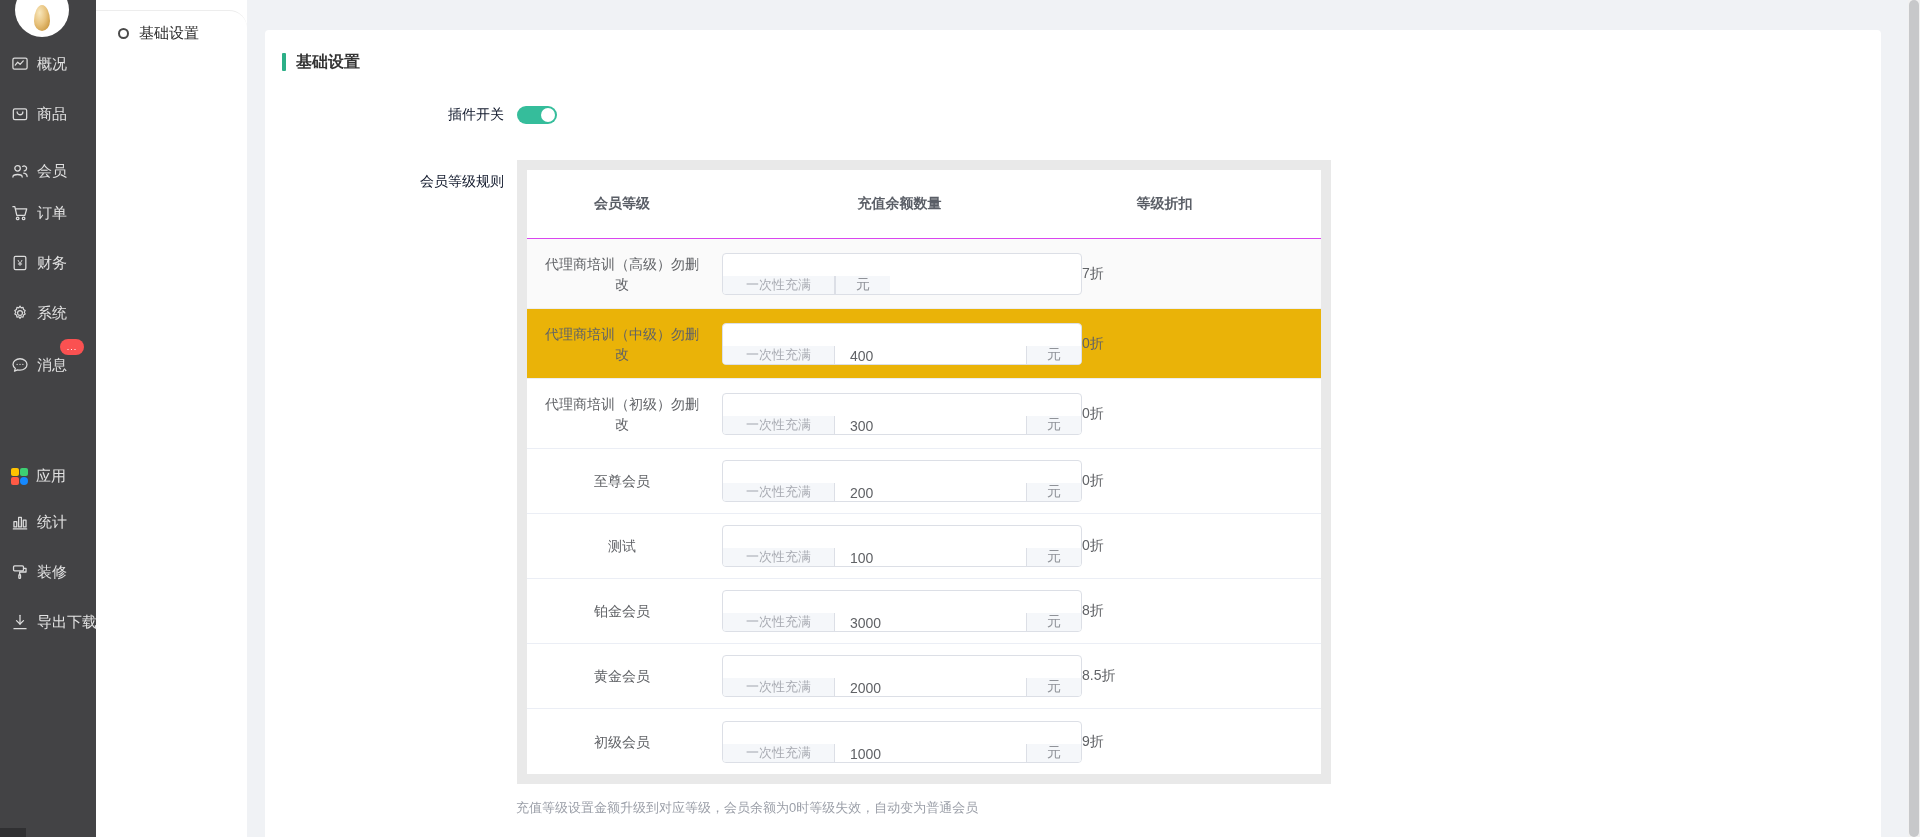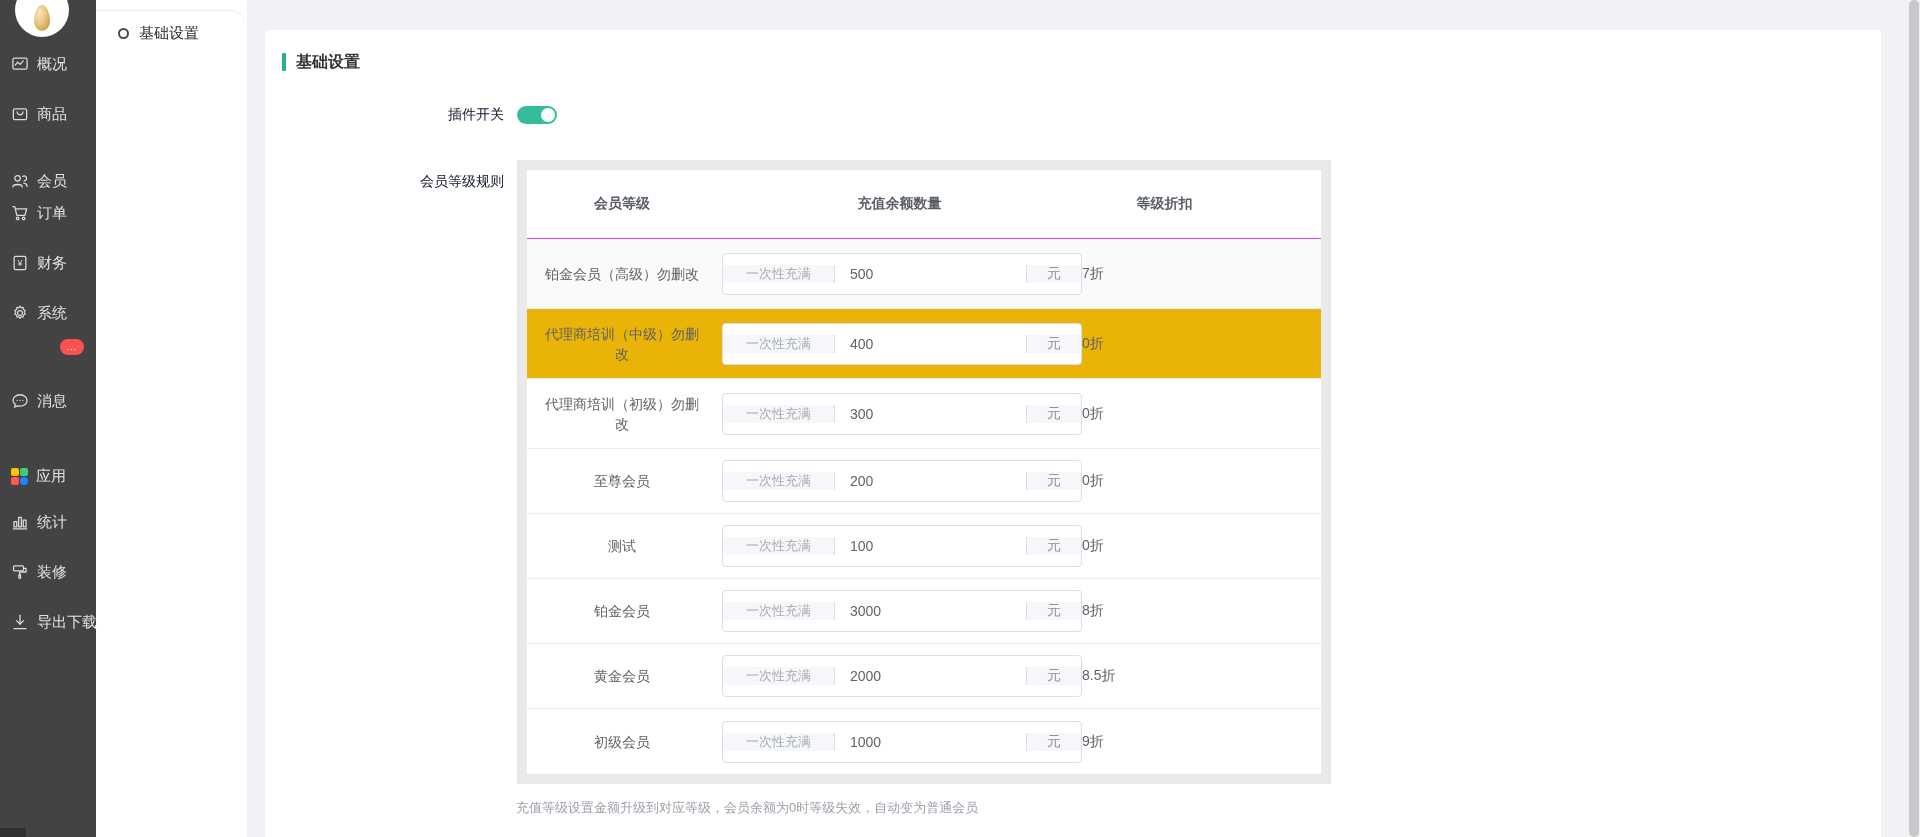--- a/index.html
+++ b/index.html
@@ -60,21 +60,21 @@
   .c1 { width:190px; flex:none; }
   .c2 { width:365px; flex:none; }
   .c3 { flex:1; padding-right:74px; }
   .trow { display:flex; align-items:center; height:65px; border-bottom:1px solid #EBEEF5; }
   .trow:last-child { border-bottom:none; }
   .trow.tall { height:70px; }
   .trow.shade0 { background:#FAFAFA; }
   .trow.shade1 { background:#eab308; }
   .tcell.c1 { font-size:14px; color:#606266; text-align:center; line-height:20px; padding:0 14px; }
   .tcell.c3 { font-size:14px; color:#606266; text-align:left; }
-  .input-group { display:flex; align-items:center; margin-left:5px; width:360px; height:42px;
+  .input-group { display:flex; align-items:flex-end; margin-left:5px; width:360px; height:42px;
     border:1px solid #DCDFE6; border-radius:4px; overflow:hidden; background:#fff; }
   .addon { width:112px; flex:none; background:#F5F7FA; color:#A8ABB2; font-size:13px;
     display:flex; align-items:center; justify-content:center; border-right:1px solid #DCDFE6; }
   .addon.suffix { width:55px; border-right:none; border-left:1px solid #DCDFE6; font-size:14px; color:#909399; }
   .amount-input { flex:1; min-width:0; border:none; outline:none; padding:0 15px;
     font-size:14px; color:#606266; font-family:inherit; background:#fff; }
   .footer-note { margin:15px 0 0 251px; font-size:13px; color:#9B9FA8; }
 
   
   .scrollbar { position:absolute; right:0; top:0; width:12px; height:837px; background:#F1F1F1; z-index:4; }
@@ -97,21 +97,21 @@
   </div>
 
   <div class="side-item" style="top:103px;">
     <svg width="18" height="18" viewBox="0 0 17 17" fill="none" stroke="#DCDCDC" stroke-width="1.2" stroke-linecap="round" stroke-linejoin="round">
         <rect x="2.2" y="3.6" width="12.6" height="10.2" rx="1.5"></rect>
         <path d="M5.8,6.5 a2.7,2.7 0 0 0 5.4,0"></path>
       </svg>
     <span>商品</span>
   </div>
 
-  <div class="side-item" style="top:170px;">
+  <div class="side-item" style="top:160px;">
     <svg width="18" height="18" viewBox="0 0 17 17" fill="none" stroke="#DCDCDC" stroke-width="1.2" stroke-linecap="round" stroke-linejoin="round">
         <circle cx="6.2" cy="6" r="2.6"></circle>
         <path d="M1.8,14.2 c0,-3.2 8.8,-3.2 8.8,0"></path>
         <path d="M11,4.2 a2.3,2.3 0 1 1 1.4,4.1"></path>
         <path d="M12,10.6 c2,0.3 3.2,1.4 3.2,3.2"></path>
       </svg>
     <span>会员</span>
   </div>
 
   <div class="side-item" style="top:202px;">
@@ -132,21 +132,21 @@
   </div>
 
   <div class="side-item" style="top:302px;">
     <svg width="18" height="18" viewBox="0 0 17 17" fill="none" stroke="#DCDCDC" stroke-width="1.1" stroke-linecap="round" stroke-linejoin="round">
         <path d="M8.5,2 l1,1.6 1.9,-0.4 0.4,1.9 1.6,1 -0.9,1.7 0.9,1.7 -1.6,1 -0.4,1.9 -1.9,-0.4 -1,1.6 -1,-1.6 -1.9,0.4 -0.4,-1.9 -1.6,-1 0.9,-1.7 -0.9,-1.7 1.6,-1 0.4,-1.9 1.9,0.4 z"></path>
         <circle cx="8.5" cy="8.5" r="2.3"></circle>
       </svg>
     <span>系统</span>
   </div>
 
-  <div class="side-item" style="top:354px;margin-top:36px;">
+  <div class="side-item" style="top:354px;">
     <svg width="18" height="18" viewBox="0 0 17 17" fill="none" stroke="#DCDCDC" stroke-width="1.2" stroke-linecap="round" stroke-linejoin="round">
         <path d="M8.5,2.6 c3.8,0 6.6,2.4 6.6,5.4 c0,3 -2.8,5.4 -6.6,5.4 c-0.8,0 -1.6,-0.1 -2.3,-0.3 l-2.9,1.2 0.8,-2.6 c-1.3,-1 -2.2,-2.3 -2.2,-3.7 c0,-3 2.8,-5.4 6.6,-5.4 z"></path>
         <circle cx="5.8" cy="8" r="0.6" fill="#DCDCDC" stroke="none"></circle>
         <circle cx="8.5" cy="8" r="0.6" fill="#DCDCDC" stroke="none"></circle>
         <circle cx="11.2" cy="8" r="0.6" fill="#DCDCDC" stroke="none"></circle>
       </svg>
     <span>消息</span>
   </div>
   <div class="badge" style="background: rgb(250, 81, 81);">...</div>
 
@@ -221,25 +221,24 @@
     <div class="fcontrol">
       <div class="tframe">
         <div class="mtable">
           <div class="thead">
             <div class="thcell c1">会员等级</div>
             <div class="thcell c2">充值余额数量</div>
             <div class="thcell c3">等级折扣</div>
           </div>
           <div>
   <div class="trow tall shade0">
-    <div class="tcell c1">铂金会员（高级）勿删改</div>
-    <div class="tcell c2">
-      <div class="input-group">
-        <span class="addon">一次性充满</span>
-        <input class="amount-input" type="text" value="500" style="">
+    <div class="tcell c1">代理商培训（高级）勿删改</div>
+    <div class="tcell c2">
+      <div class="input-group">
+        <span class="addon">一次性充满</span>
         <span class="addon suffix">元</span>
       </div>
     </div>
     <div class="tcell c3">7折</div>
   </div>
 
   <div class="trow tall shade1">
     <div class="tcell c1">代理商培训（中级）勿删改</div>
     <div class="tcell c2">
       <div class="input-group">

